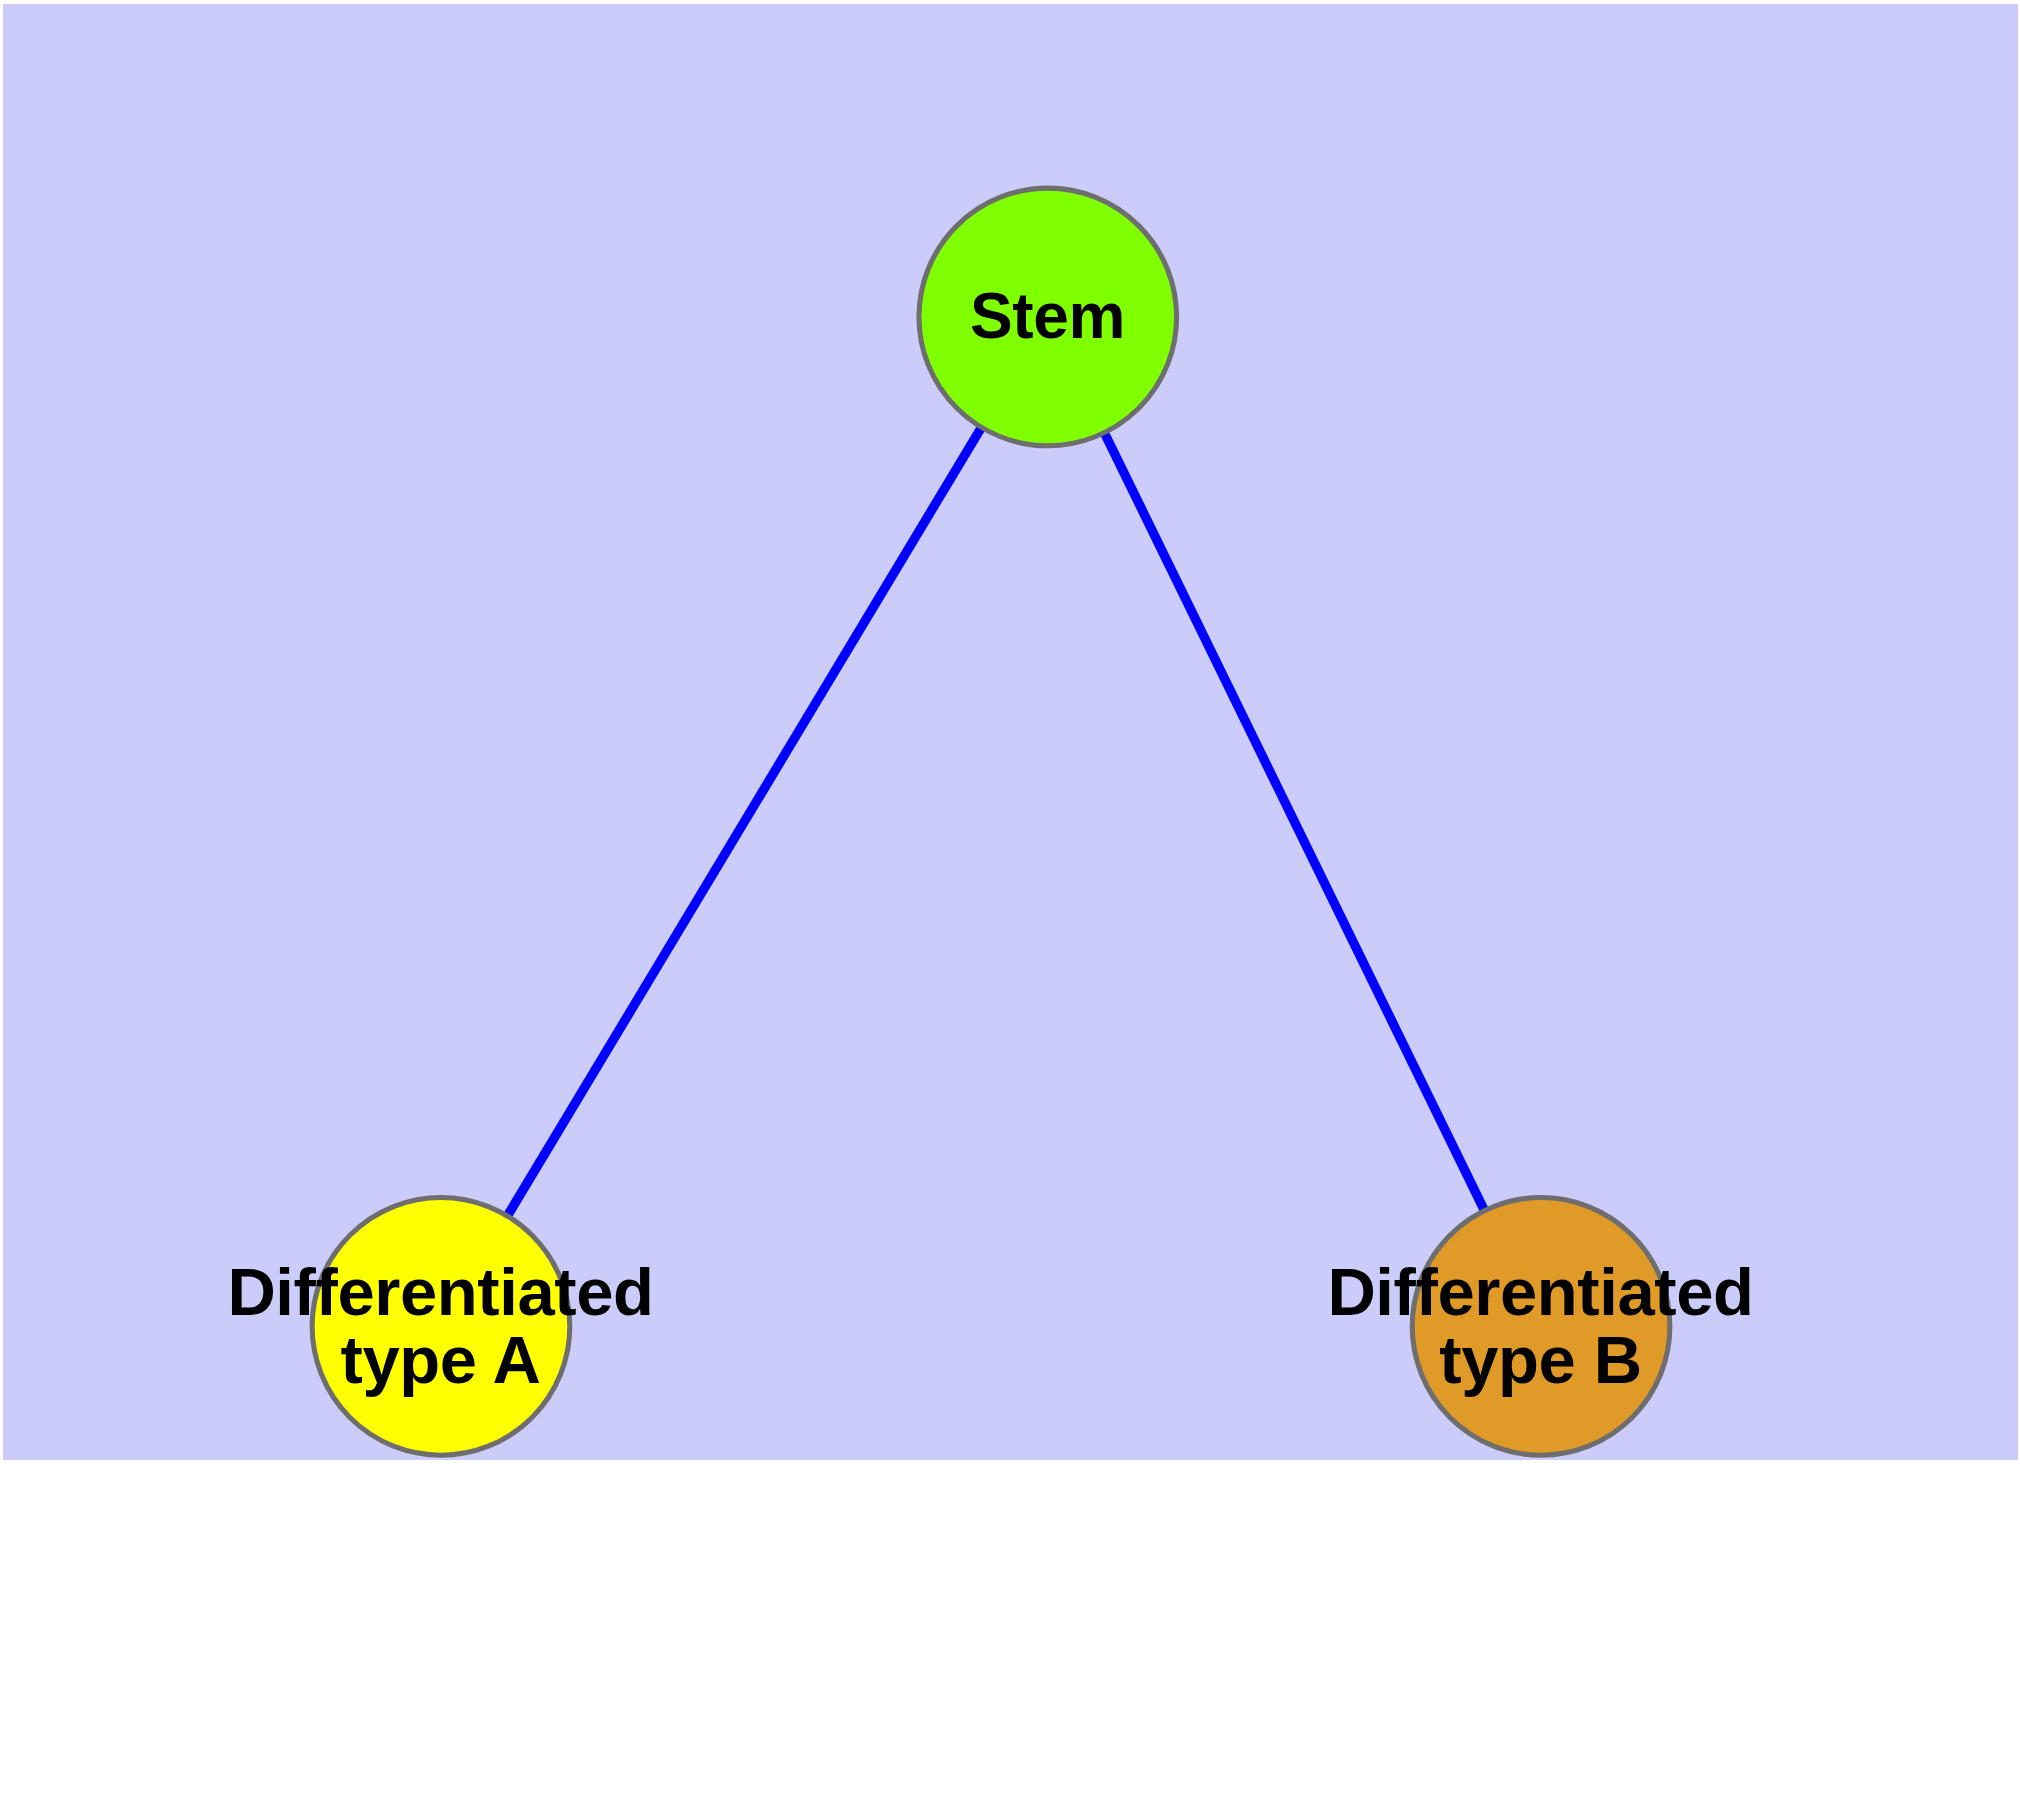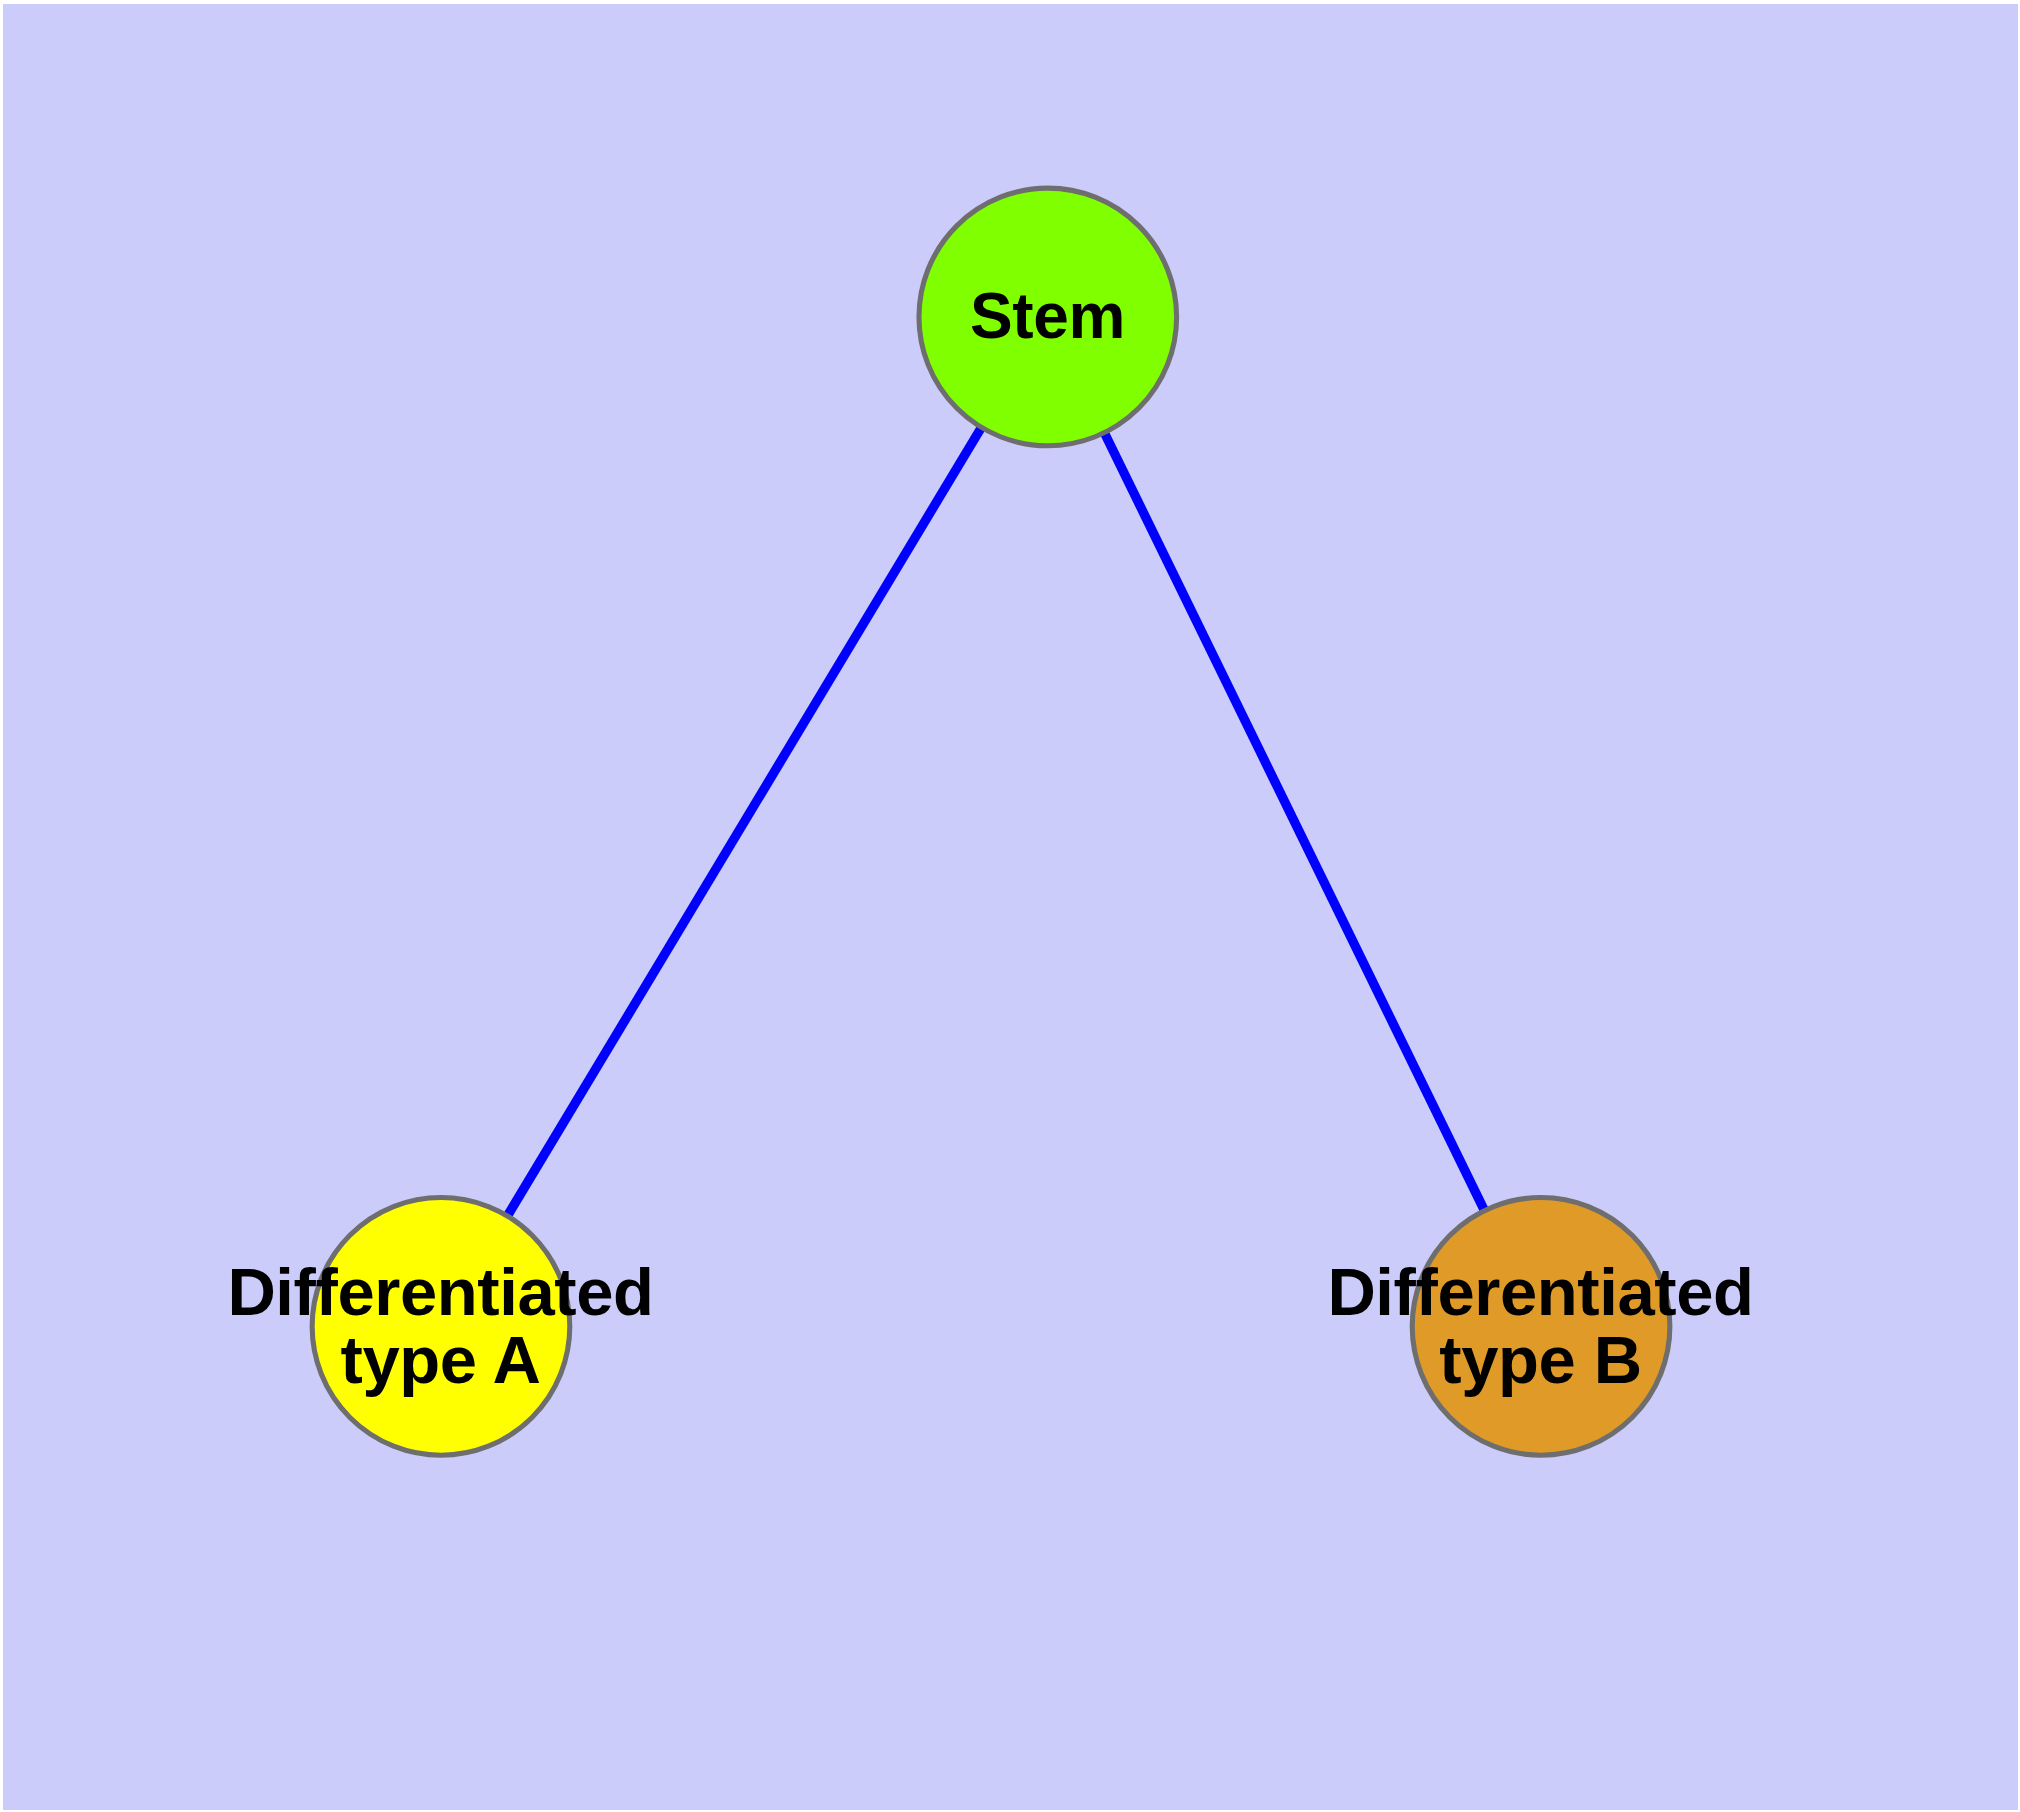--- a/index.html
+++ b/index.html
@@ -4,21 +4,21 @@
 <title>Cell differentiation graph</title>
 <style>
   html, body {
     margin: 0;
     padding: 0;
     background: #ffffff;
   }
   #canvas {
     position: relative;
     width: 2021px;
-    height: 1812px;
+    height: 1460px;
     background: #ffffff;
     overflow: hidden;
     font-family: "Liberation Sans", sans-serif;
   }
   #plot-area {
     position: absolute;
     left: 2.5px;
     top: 4.2px;
     width: 2015px;
     height: 1806px;

